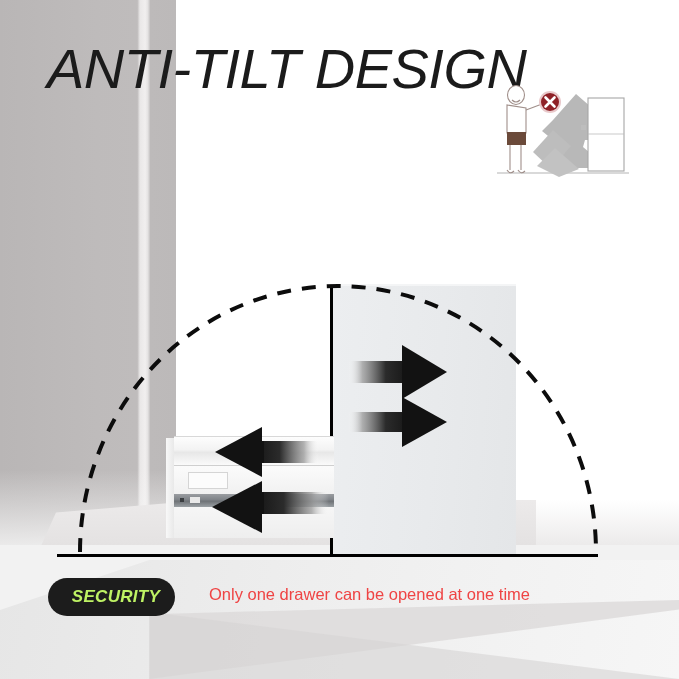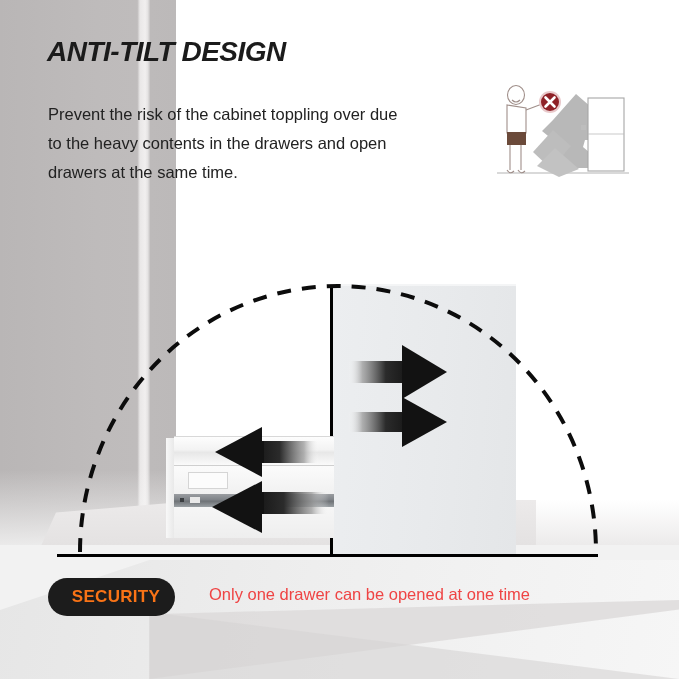--- a/index.html
+++ b/index.html
@@ -93,22 +93,22 @@
     width: 500px; height: 57px;
     background: linear-gradient(180deg, #eceaea 0%, #e2e0e0 100%);
     clip-path: polygon(4% 22%, 34% 0%, 100% 0%, 100% 100%, 0% 100%);
   }
 
   
   .title {
     position: absolute;
     left: 47px;
     top: 36px;
-    font-size: 28px;
-    font-weight: bold;
+    font-size: 56px;
+    font-weight: normal;
     font-style: italic;
     letter-spacing: -0.5px;
     color: #1b1b1b;
     white-space: nowrap;
   }
   .subtitle {
     position: absolute;
     left: 48px;
     top: 100px;
     width: 400px;
@@ -226,23 +226,24 @@
     top: 578px;
     width: 127px;
     height: 38px;
     background: #1c1c1c;
     border-radius: 19px;
     display: flex;
     align-items: center;
     justify-content: center;
   }
   .security-badge span {
-    color: #f97316;
+    color: #bef264;
     font-size: 17px;
     font-weight: bold;
+    font-style: italic;
     letter-spacing: 0.3px;
     margin-left: 9px;
   }
   .footer-caption {
     position: absolute;
     left: 209px;
     top: 585px;
     font-size: 16.5px;
     color: #ef4444;
     white-space: nowrap;
@@ -257,25 +258,20 @@
   <div class="bg-gray-band"></div>
   <div class="bg-gray-band-fade"></div>
   <div class="bg-right-shade"></div>
   <div class="plinth"></div>
   <div class="bg-floor-wedge-a"></div>
   <div class="bg-floor-wedge-b"></div>
   <div class="bg-floor-wedge-c"></div>
   <div class="bg-floor-wedge-d"></div>
 
   <div class="title">ANTI-TILT DESIGN</div>
-  <div class="subtitle">
-    <span class="ln">Prevent the risk of the cabinet toppling over due</span>
-    <span class="ln">to the heavy contents in the drawers  and open</span>
-    <span class="ln">drawers at the same time.</span>
-  </div>
 
   <svg class="pictogram" viewBox="0 0 140 105">
 
     <line x1="4" y1="95" x2="136" y2="95" stroke="#b4b4b4" stroke-width="1.1"></line>
 
     <g>
       <path d="M60 42 L83 16 L106 36 L101 43 L106 47 L106 62 L92 62 L90 69
                L103 80 L96 90 L72 90 L55 74 L60 62 L49 53 Z" fill="#b8b8b8"></path>
       <path d="M40 74 L60 52 L78 68 L58 91 Z" fill="#bdbdbd"></path>
       <path d="M44 88 L62 70 L86 91 L66 99 Z" fill="#c2c2c2"></path>

